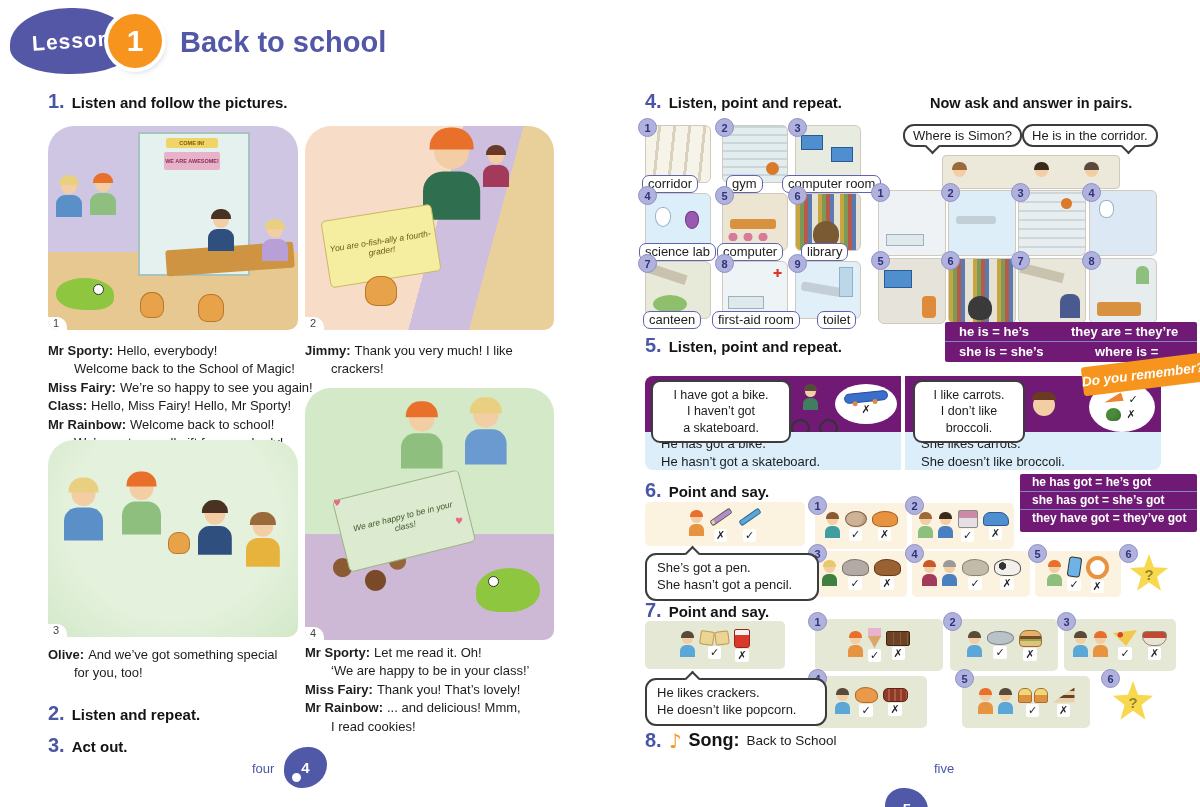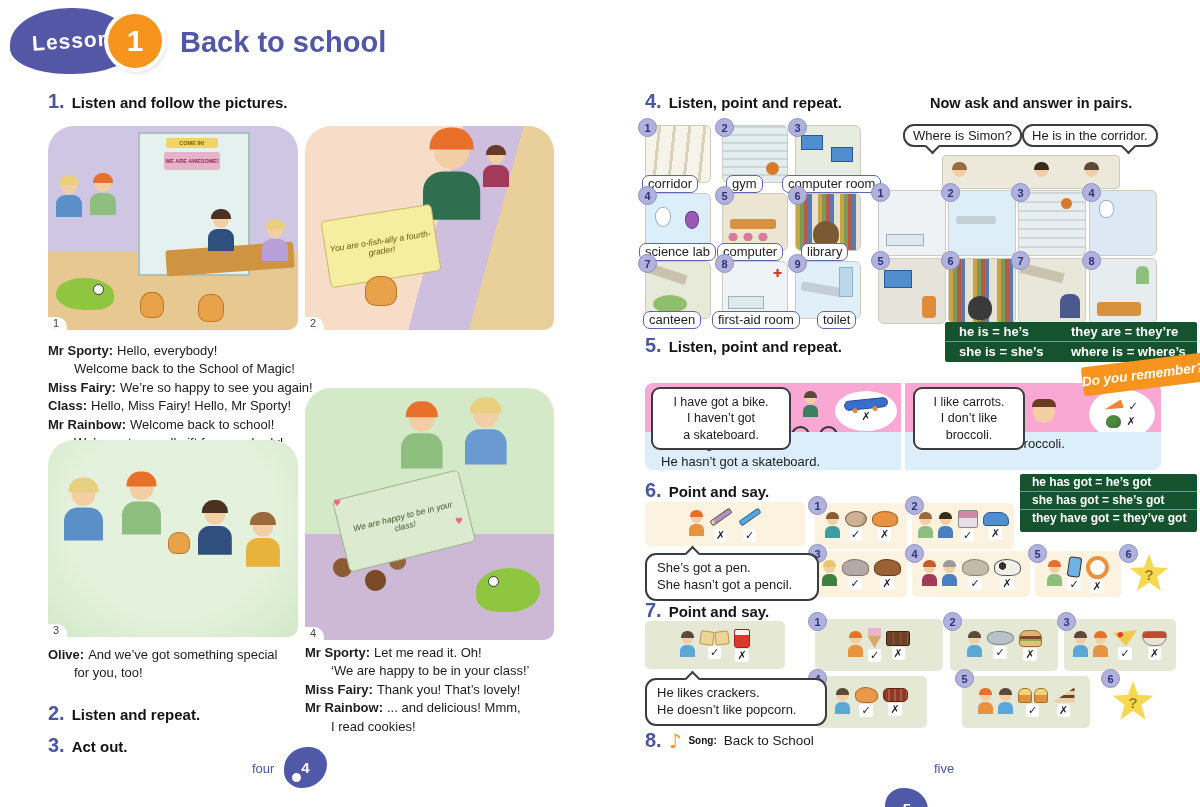--- a/index.html
+++ b/index.html
@@ -89,27 +89,27 @@
   .g8{background:#e7ecef;} .g8::before{content:"";position:absolute;left:8px;bottom:8px;width:44px;height:14px;background:#d8913f;border-radius:3px;} .g8::after{content:"";position:absolute;right:8px;top:8px;width:13px;height:18px;border-radius:6px 6px 0 0;background:#8fbf7f;}
   
   .bubble{background:#fff;border:2px solid #3c3c3c;border-radius:11px;font-size:13px;padding:2px 8px;white-space:nowrap;z-index:6;}
   .bubble.tdr::after,.bubble.tdl::after{content:"";position:absolute;width:9px;height:9px;background:#fff;bottom:-7px;
       border-right:2px solid #3c3c3c;border-bottom:2px solid #3c3c3c;transform:rotate(45deg);}
   .tdr::after{right:22px;} .tdl::after{left:22px;}
   .bubble.tup::after{content:"";position:absolute;width:9px;height:9px;background:#fff;top:-7px;left:40px;
       border-left:2px solid #3c3c3c;border-top:2px solid #3c3c3c;transform:rotate(45deg);}
   .bubbleml{white-space:normal;text-align:left;line-height:1.3;padding:5px 10px;}
   
-  .gbox{background:#14532d;color:#fff;font-weight:bold;font-size:13px;border-radius:2px;z-index:6;}
+  .gbox{background:#701a75;color:#fff;font-weight:bold;font-size:13px;border-radius:2px;z-index:6;}
   .grow{display:grid;grid-template-columns:112px 1fr;padding:2px 0 2px 14px;}
   .g2row{padding:1px 0 2px 12px;}
-  .gdiv{border-top:1px solid #8385c5;}
+  .gdiv{border-top:1px solid #8385c5;gap:24px;}
   
   .p5{position:absolute;top:0;height:102px;}
-  .scene{position:absolute;top:15px;width:100%;height:64px;background:#f9a8d4;}
+  .scene{position:absolute;top:8px;width:100%;height:64px;background:#701a75;}
   .cap{position:absolute;bottom:0;width:100%;height:38px;background:#dbeefa;font-size:13px;line-height:1.35;padding:3px 0 0 16px;box-sizing:border-box;}
   .thought{position:absolute;background:#fff;border-radius:50%;display:flex;align-items:center;justify-content:center;gap:4px;}
   .remember{background:#f6941e;color:#fff;font-weight:bold;font-style:italic;font-size:13.5px;display:flex;align-items:center;justify-content:center;transform:rotate(-7deg);border-radius:3px;z-index:7;white-space:nowrap;}
   
   .item{display:flex;align-items:center;justify-content:center;gap:5px;border-radius:5px;box-sizing:border-box;}
   .cream{background:#fbf2e0;} .sage{background:#e5e8d4;}
   .ibadge{position:absolute;left:-7px;top:-7px;}
   .obj{display:flex;flex-direction:column;align-items:center;gap:1px;}
   .mk{font-family:"DejaVu Sans",sans-serif;font-style:normal;background:#fff;font-size:11px;line-height:13px;padding:0 2px;border-radius:2px;color:#222;}
   .pfig{position:relative;width:15px;height:25px;display:inline-block;flex:none;}
@@ -222,20 +222,24 @@
 
   <div class="abs dialog" style="left:48px;top:342px;width:272px;">
     <div><b>Mr Sporty:</b><span>Hello, everybody!</span></div>
     <div class="in"><span>Welcome back to the School of Magic!</span></div>
     <div><b>Miss Fairy:</b><span>We’re so happy to see you again!</span></div>
     <div><b>Class:</b><span>Hello, Miss Fairy! Hello, Mr Sporty!</span></div>
     <div><b>Mr Rainbow:</b><span>Welcome back to school!</span></div>
     <div class="in"><span>We’ve got a small gift for everybody!</span></div>
   </div>
 
+  <div class="abs dialog" style="left:305px;top:342px;width:252px;">
+    <div><b>Jimmy:</b><span>Thank you very much! I like</span></div>
+    <div class="in"><span>crackers!</span></div>
+  </div>
 
   <div class="abs panel" style="left:48px;top:440px;width:250px;height:197px;background:radial-gradient(ellipse at 50% 40%,#e4f1dc 60%,#d2e8c8);">
     <span class="fig" style="left:16px;top:42px;--hair:#e8d080;--shirt:#5b8fc7;transform:scale(1.5);transform-origin:top left;">
         <i class="ph"></i>
         <i class="pb"></i>
       </span>
     <span class="fig" style="left:74px;top:36px;--hair:#e8702a;--shirt:#8fbf7f;transform:scale(1.5);transform-origin:top left;">
         <i class="ph"></i>
         <i class="pb"></i>
       </span>
@@ -438,20 +442,21 @@
               <i class="ic i-carrot"></i>
               <em class="mk">✓</em>
             </span>
           <span style="display:flex;align-items:center;gap:3px;">
               <i class="ic i-broccoli"></i>
               <em class="mk">✗</em>
             </span>
         </div>
       </div>
       <div class="cap" style="border-radius:0 0 8px 0;">
+        <div>She likes carrots.</div>
         <div>She doesn’t like broccoli.</div>
       </div>
     </div>
   </div>
 
   <div class="abs h" style="left:645px;top:479px;">
     <span class="exnum">6.</span>
     <span class="exlabel">Point and say.</span>
   </div>
   <div class="abs item cream" style="left:645px;top:502px;width:160px;height:44px;">
@@ -683,21 +688,21 @@
   <div class="abs item" style="left:1108px;top:676px;width:50px;height:52px;">
     <span class="badge ibadge">6</span>
     <span class="ic star" style="width:42px;height:42px;">
         <span>?</span>
       </span>
   </div>
 
   <div class="abs h" style="left:645px;top:729px;align-items:center;">
     <span class="exnum">8.</span>
     <span class="note8">♪</span>
-    <span class="exlabel" style="font-size:10px;">Song:</span>
+    <span class="exlabel" style="font-size:18px;">Song:</span>
     <span style="font-size:13.5px;">Back to School</span>
   </div>
 
   <span class="abs pgword" style="left:252px;top:761px;">four</span>
   <div class="abs chamfoot" style="left:284px;top:747px;">
       <span>4</span>
     </div>
   <div class="abs chamfoot" style="left:885px;top:747px;transform:scaleX(-1);">
       <span style="transform:scaleX(-1);">5</span>
     </div>

